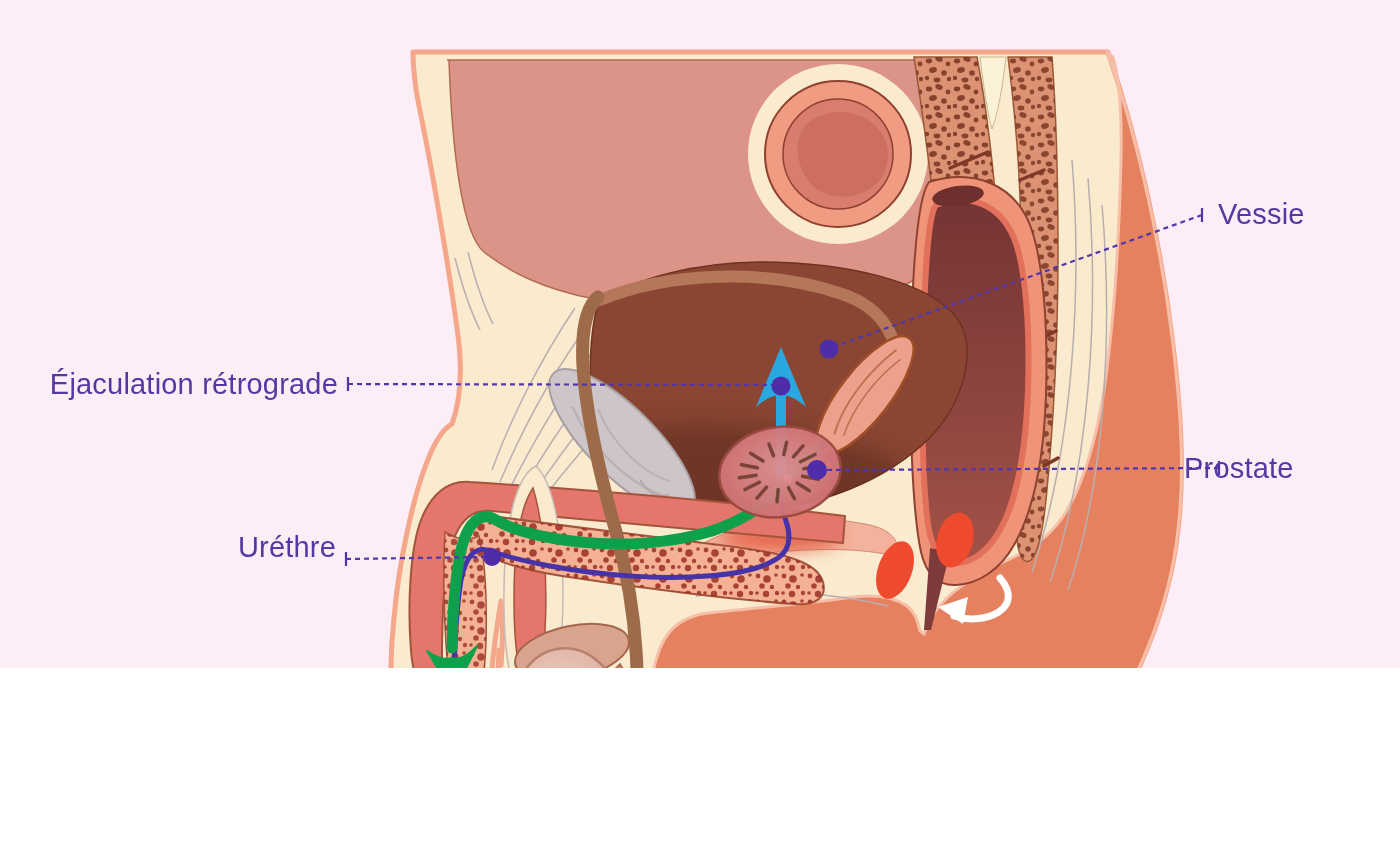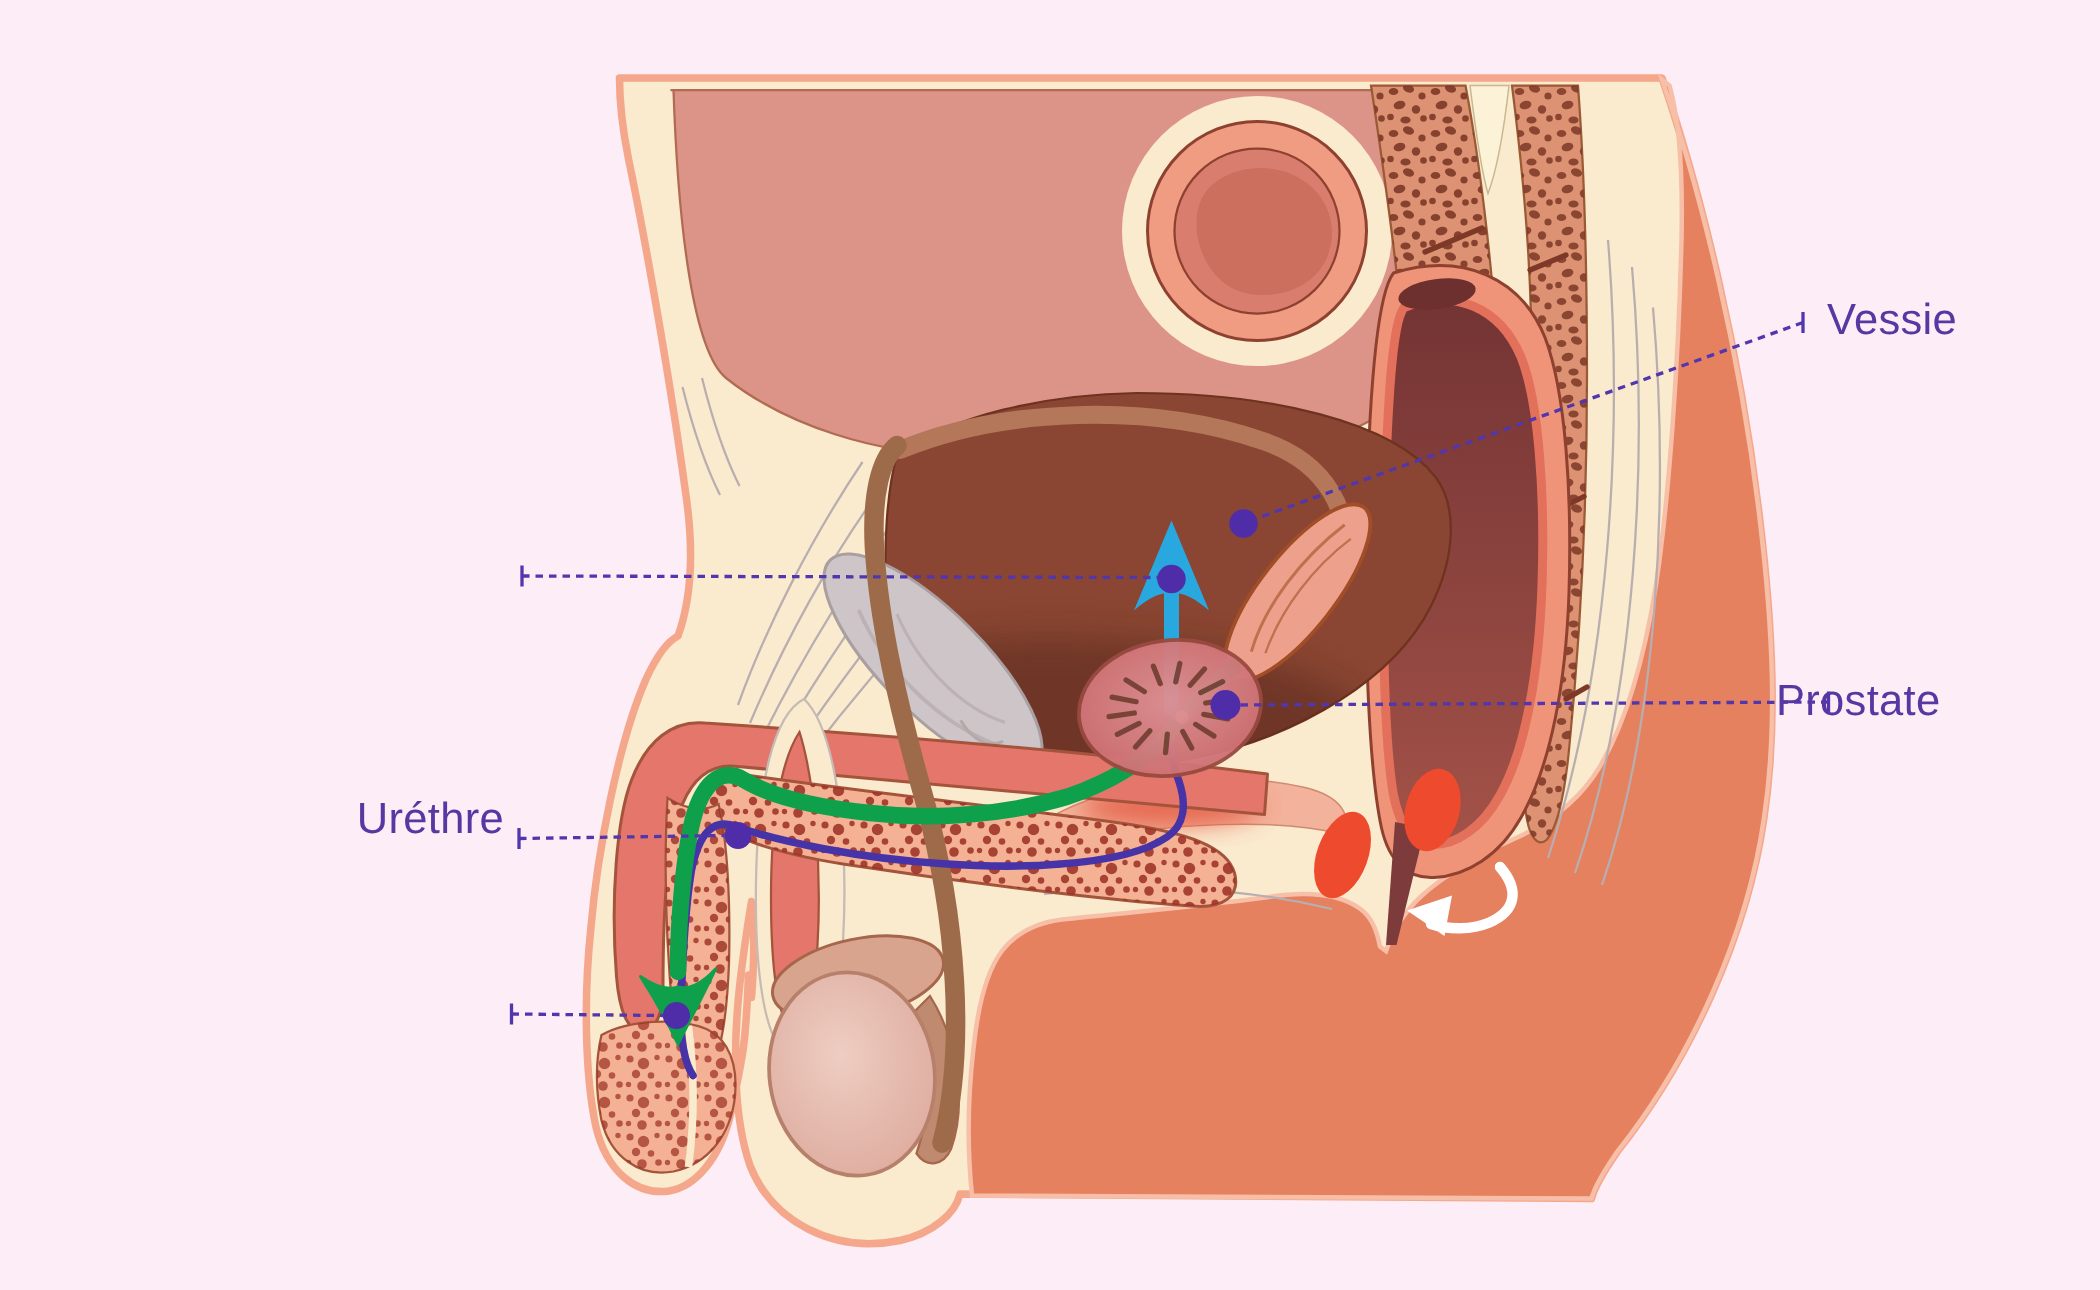--- a/index.html
+++ b/index.html
@@ -1,18 +1,18 @@
 <!DOCTYPE html>
 <html><head>
 <meta charset="utf-8">
 <style>
   html,body{margin:0;padding:0;}
   .stage{
     position:relative;
-    width:1400px;height:860px;
+    width:1400px;height:668px;
     background:#FCEDF6;
     overflow:hidden;
     font-family:"Liberation Sans", sans-serif;
   }
   .stage svg{position:absolute;inset:0;}
   .label{
     position:absolute;
     transform:translateY(-50%);
     font-size:29px;
     letter-spacing:.2px;
@@ -306,15 +306,16 @@
   <g fill="#4F2DA8">
     <circle cx="829" cy="349" r="9.5"></circle>
     <circle cx="781" cy="386" r="9.5"></circle>
     <circle cx="817" cy="470" r="10"></circle>
     <circle cx="492" cy="557" r="9"></circle>
     <circle cx="451" cy="677" r="9"></circle>
   </g>
 </svg>
 
 <div class="label" style="left:1218px;top:214px">Vessie</div>
+<div class="label right" style="right:1062px;top:384px">Éjaculation rétrograde</div>
 <div class="label" style="left:1184px;top:468px">Prostate</div>
 <div class="label right" style="right:1064px;top:547px">Uréthre</div>
 </div>
 
 </body></html>

